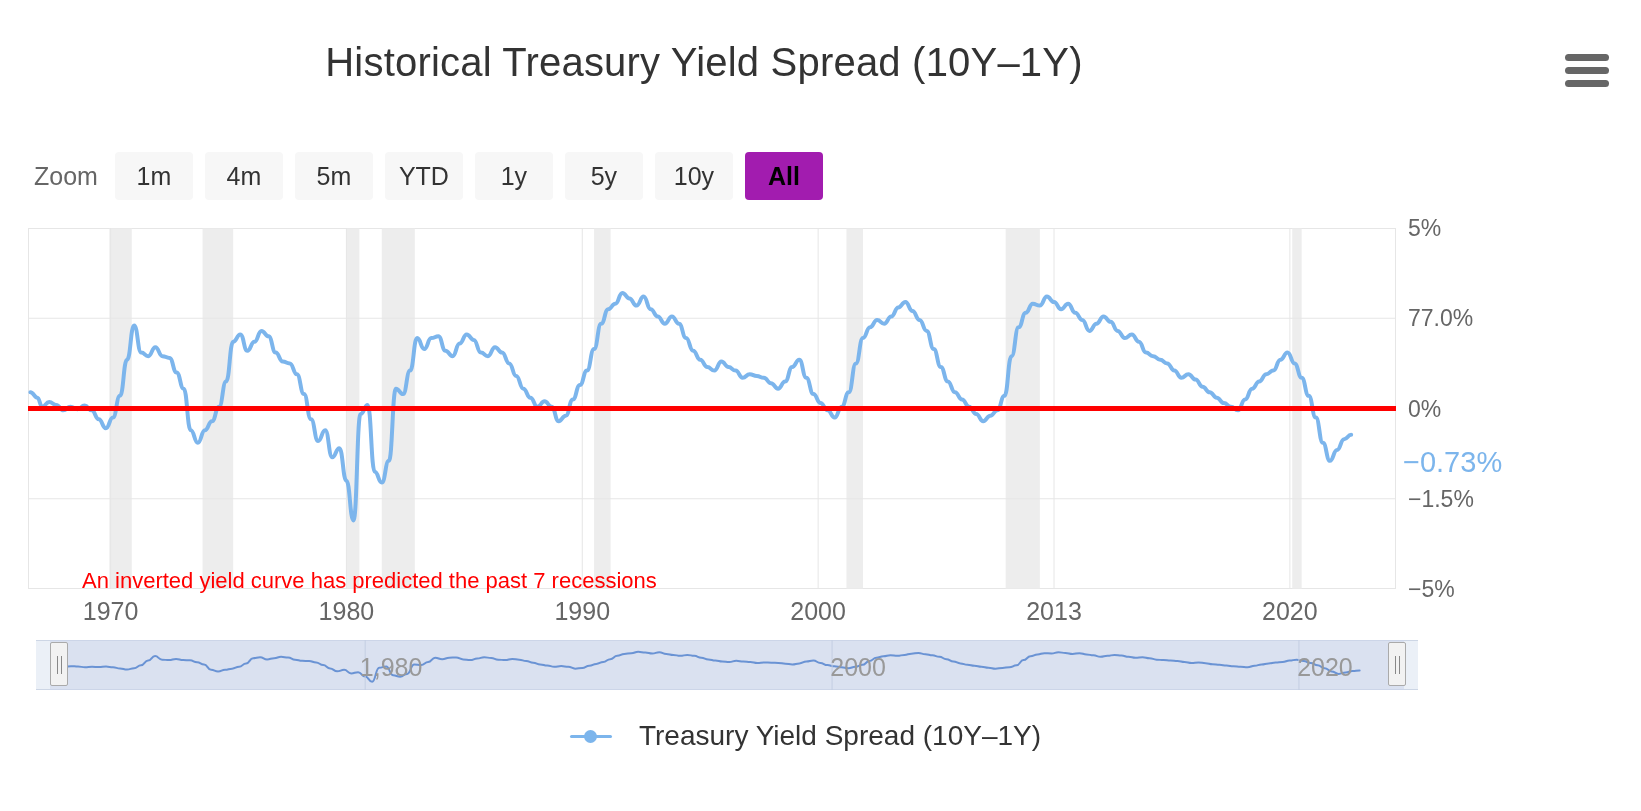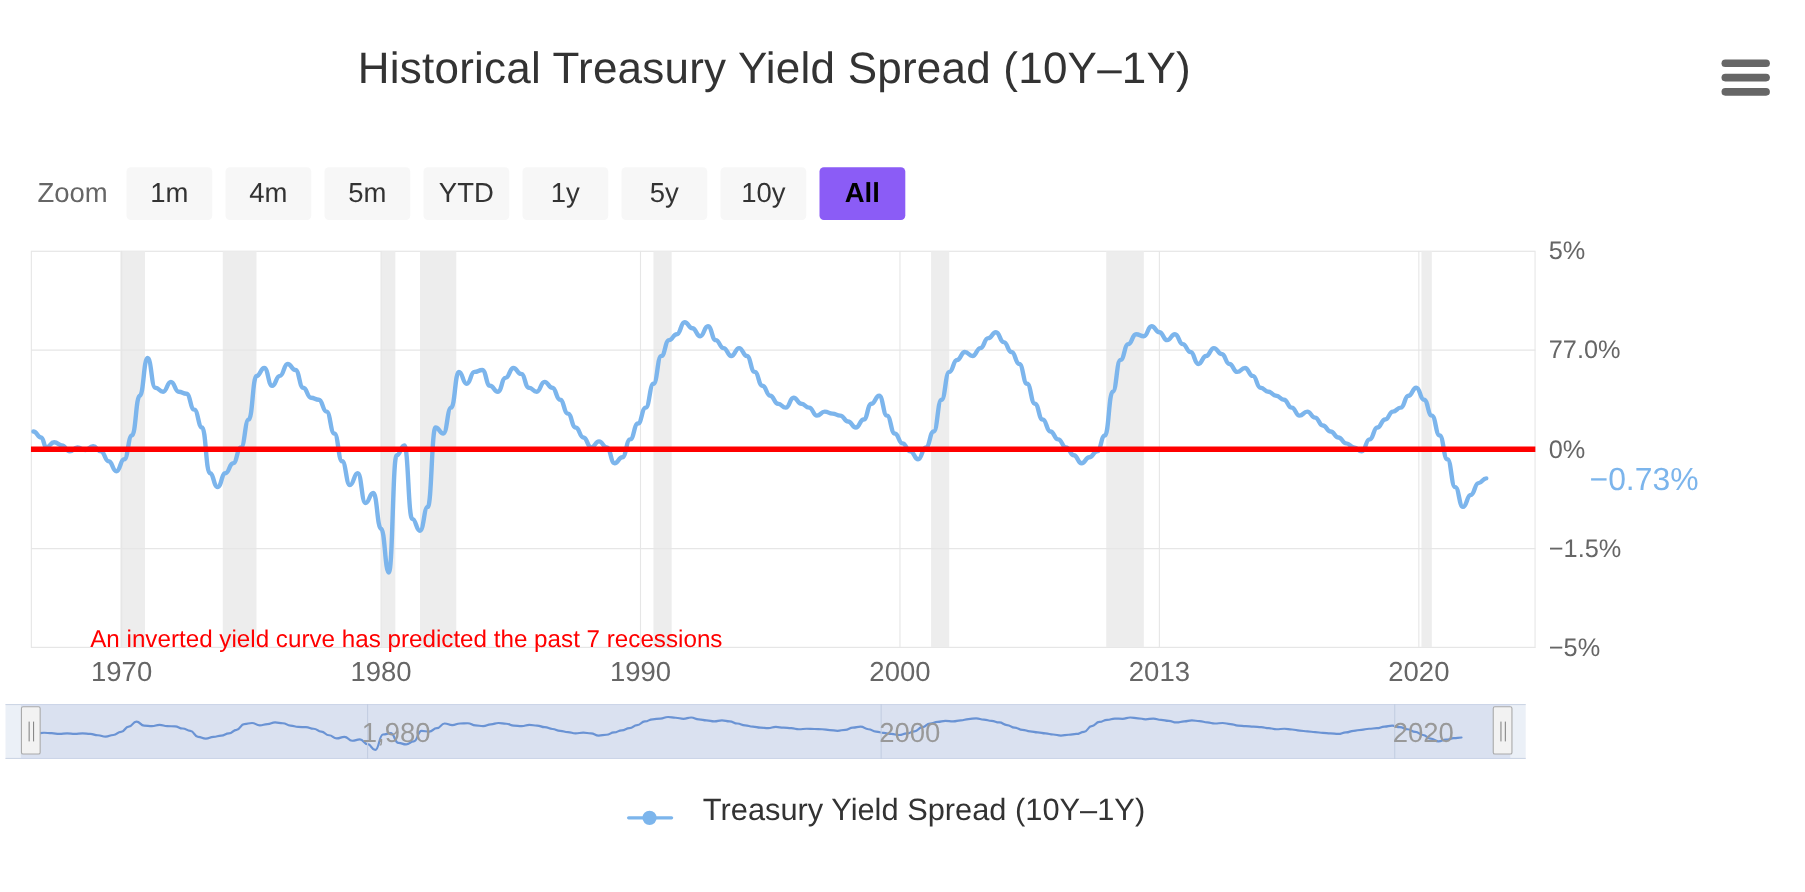--- a/index.html
+++ b/index.html
@@ -88,21 +88,21 @@
     height: 48px;
     min-width: 78px;
     padding: 0 14px;
     margin-right: 12px;
     cursor: pointer;
     line-height: 48px;
     text-align: center;
     white-space: nowrap;
   }
   .range-btn.selected {
-    background: #8b5cf6;
+    background: #a21caf;
     font-weight: bold;
     color: #000000;
   }
 
   
   #plot-wrap {
     position: absolute;
     left: 28px;
     top: 228px;
     width: 1368px;
@@ -166,21 +166,21 @@
     left: 82px;
     top: 568px;
     font-size: 22px;
     color: #ff0000;
     white-space: nowrap;
   }
 
   
   #navigator {
     position: absolute;
-    left: 5px;
+    left: 36px;
     top: 640px;
     width: 1114px;
     height: 50px;
     padding-left: 12px;
   }
   #nav-bg {
     position: absolute;
     left: 0; top: 0;
     width: 1382px;
     height: 50px;
@@ -236,21 +236,21 @@
   #nav-handle-right { left: 1352px; }
 
   
   #legend {
     position: absolute;
     left: 0;
     top: 720px;
     width: 1611px;
     display: flex;
     justify-content: center;
-    align-items: flex-end;
+    align-items: center;
     gap: 27px;
     cursor: pointer;
   }
   #legend-marker {
     position: relative;
     width: 42px;
     height: 18px;
     flex: none;
   }
   #legend-marker .lm-line {
@@ -331,21 +331,21 @@
       </svg>
   </div>
 
   <div id="y-axis">
       <div class="y-tick" style="top: 228px;">5%</div>
       <div class="y-tick" style="top: 318.25px;">77.0%</div>
       <div class="y-tick" style="top: 408.5px;">0%</div>
       <div class="y-tick" style="top: 498.75px;">−1.5%</div>
       <div class="y-tick" style="top: 589px;">−5%</div>
     </div>
-  <div id="last-value-label" style="top: 437px; margin-left: 42px;">−0.73%</div>
+  <div id="last-value-label" style="top: 462px;">−0.73%</div>
 
   <div id="x-axis">
       <div class="x-tick" style="left: 82.5517px; text-align: center;">1970</div>
       <div class="x-tick" style="left: 318.414px;">1980</div>
       <div class="x-tick" style="left: 554.276px;">1990</div>
       <div class="x-tick" style="left: 790.138px;">2000</div>
       <div class="x-tick" style="left: 1026px;">2013</div>
       <div class="x-tick" style="left: 1261.86px;">2020</div>
     </div>
 

